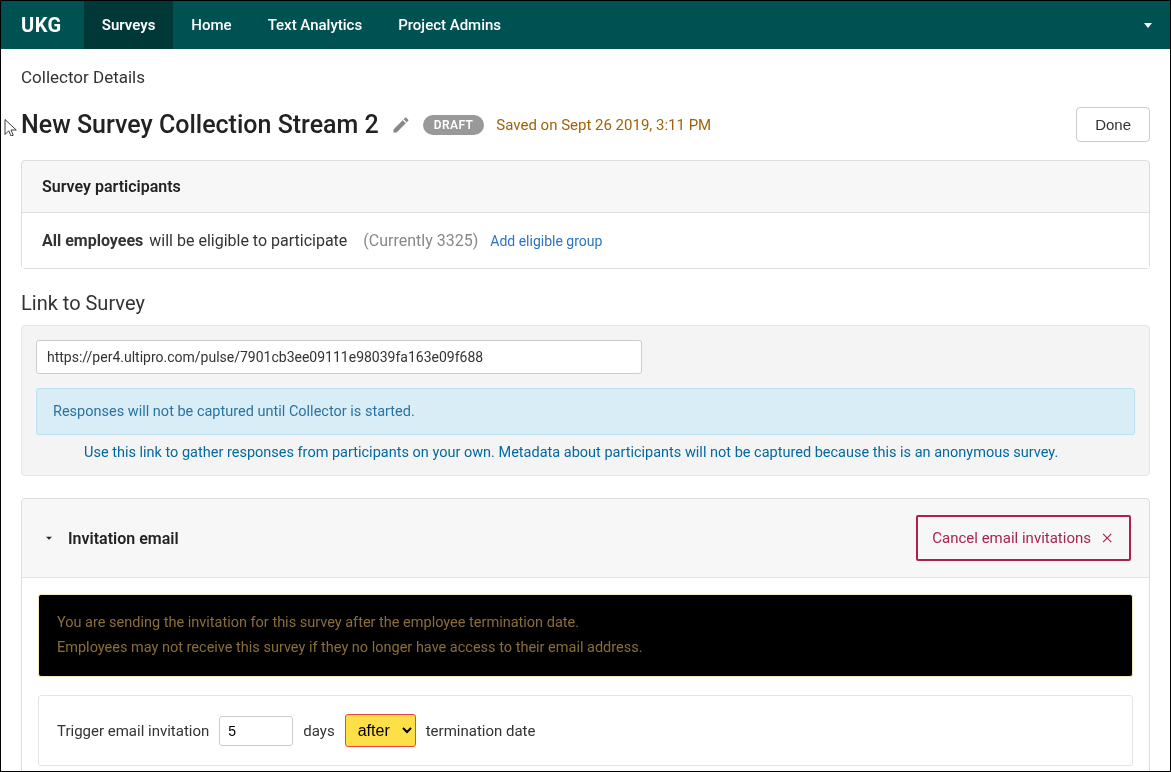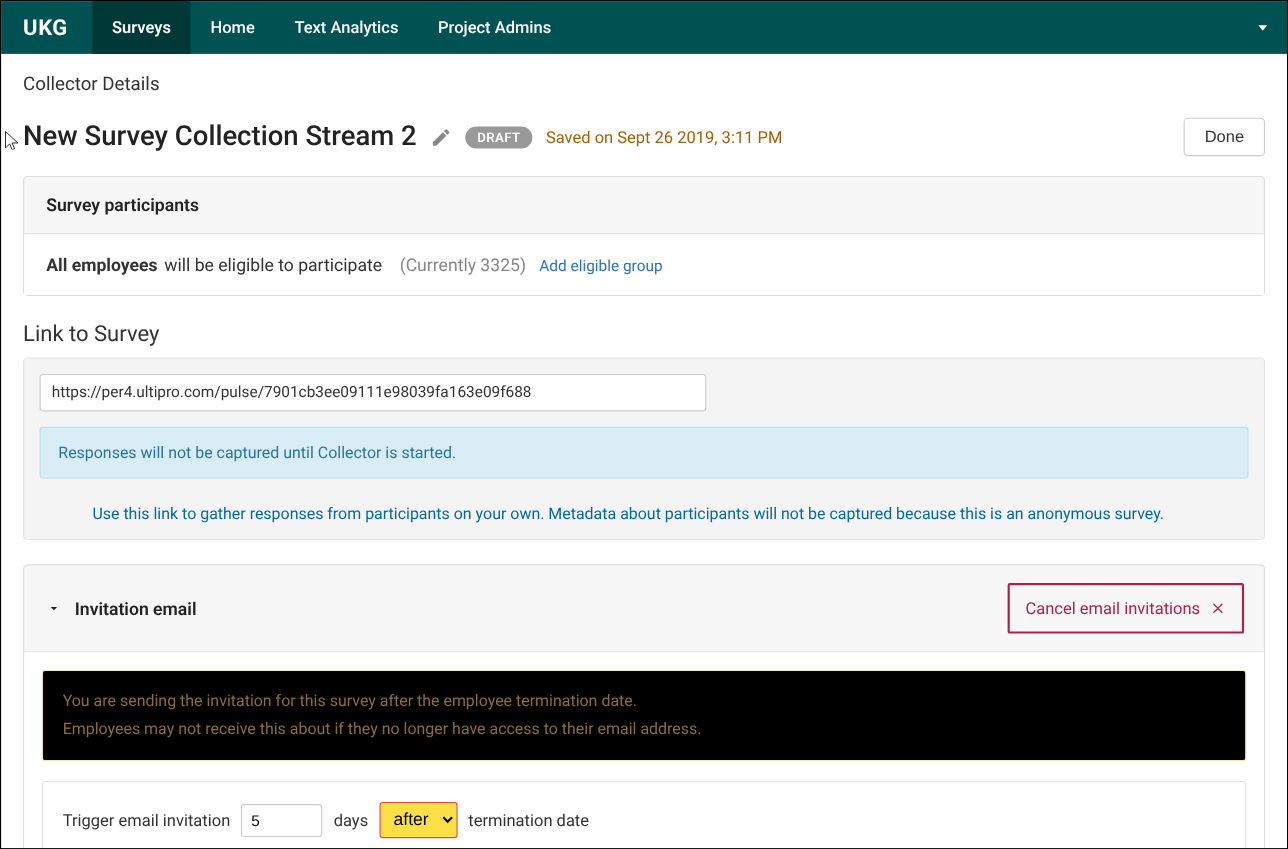--- a/index.html
+++ b/index.html
@@ -28,21 +28,21 @@
   .panel-header { padding: 16px 20px; font-size: 16px; font-weight: 600; color: #222; border-bottom: 1px solid #ddd; }
   .panel-body-white { background: #fff; padding: 18px 20px; }
   .emp-line { font-size: 16px; color: #333; display: flex; align-items: baseline; gap: 6px; flex-wrap: wrap; }
   .emp-line .bold { font-weight: 700; }
   .emp-line .count { color: #888; }
   .emp-line .link { color: #2b73c4; font-size: 14px; cursor: pointer; margin-left: 6px; }
 
   .section-label { font-size: 20px; color: #333; margin-bottom: 10px; }
   .gray-box { background: #f4f4f4; border: 1px solid #e4e4e4; border-radius: 4px; padding: 14px; margin-bottom: 22px; }
   .url-input { width: 606px; padding: 8px 10px; border: 1px solid #ccc; border-radius: 3px; font-size: 14px; font-family: inherit; color: #333; background: #fff; margin-bottom: 14px; display: block; }
-  .info-alert { background: #d9edf7; border: 1px solid #bbe0ee; color: #2b73a0; padding: 14px 16px; border-radius: 3px; font-size: 14.5px; margin-bottom: 24px; }
+  .info-alert { background: #d9edf7; border: 1px solid #bbe0ee; color: #2b73a0; padding: 14px 16px; border-radius: 3px; font-size: 14.5px; margin-bottom: 9px; }
   .help-text { color: #0369a1; font-size: 14.5px; margin-left: 48px; }
 
   .collapse-header { display: flex; align-items: center; padding: 18px 20px; border-bottom: 1px solid #e4e4e4; }
   .collapse-header .chev { width: 14px; height: 14px; margin-right: 12px; }
   .collapse-title { font-size: 16px; font-weight: 600; color: #222; }
   .collapse-header .grow { flex: 1; }
   .cancel-link { color: #a8244f; font-size: 15px; cursor: pointer; display: flex; align-items: center; gap: 10px; }
   .cancel-link .x-icon { width: 14px; height: 14px; }
   .highlight-box { border: 2px solid #a8244f; padding: 12px 14px; border-radius: 2px; margin: -2px; }
 
@@ -115,21 +115,21 @@
           <span>Cancel email invitations</span>
           <svg class="x-icon" viewBox="0 0 24 24" fill="#a8244f">
               <path d="M18.3 5.71L12 12l6.3 6.29-1.42 1.42L10.59 13.4 4.3 19.71 2.88 18.3 9.17 12 2.88 5.71 4.3 4.29l6.29 6.3 6.29-6.3z"></path>
             </svg>
         </span>
       </div>
     </div>
     <div class="panel-inner">
       <div class="warn-alert">
         <div>You are sending the invitation for this survey after the employee termination date.</div>
-        <div>Employees may not receive this about if they no longer have access to their email address.</div>
+        <div>Employees may not receive this survey if they no longer have access to their email address.</div>
       </div>
       <div class="trigger-box">
         <span>Trigger email invitation</span>
         <input type="text" value="5" style="">
         <span>days</span>
         <select>
           <option>after</option>
         </select>
         <span>termination date</span>
       </div>

